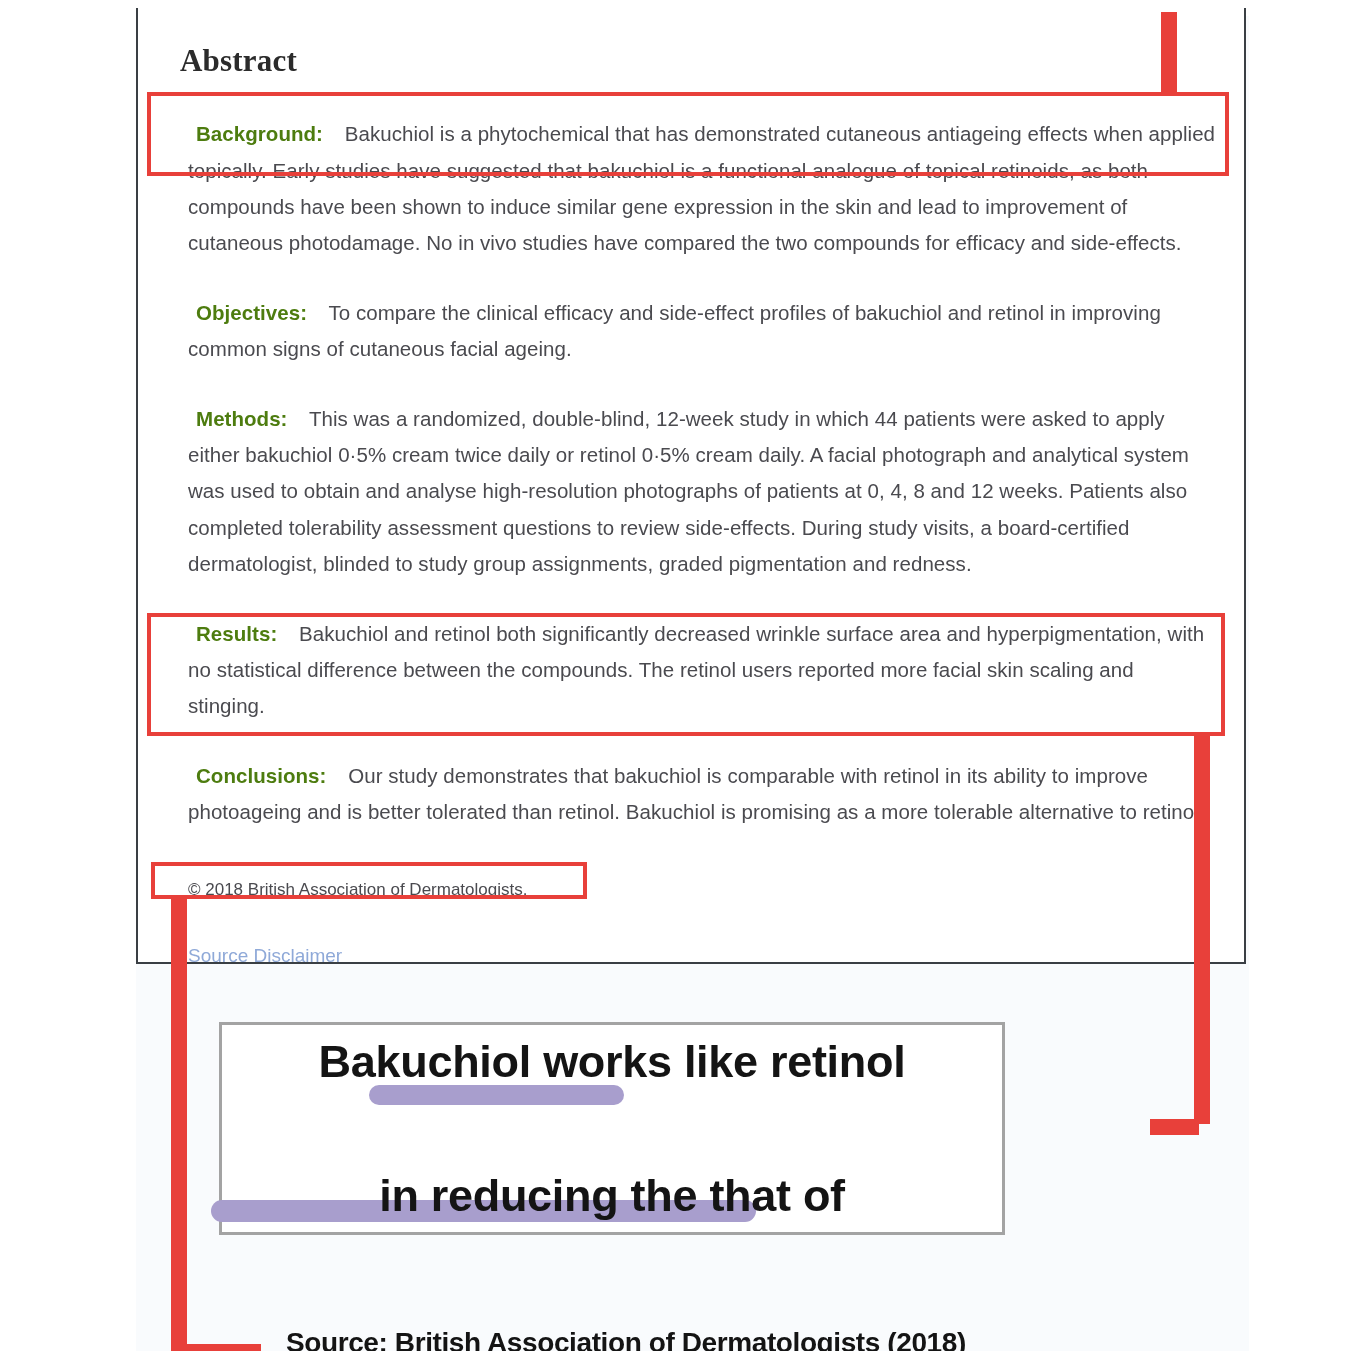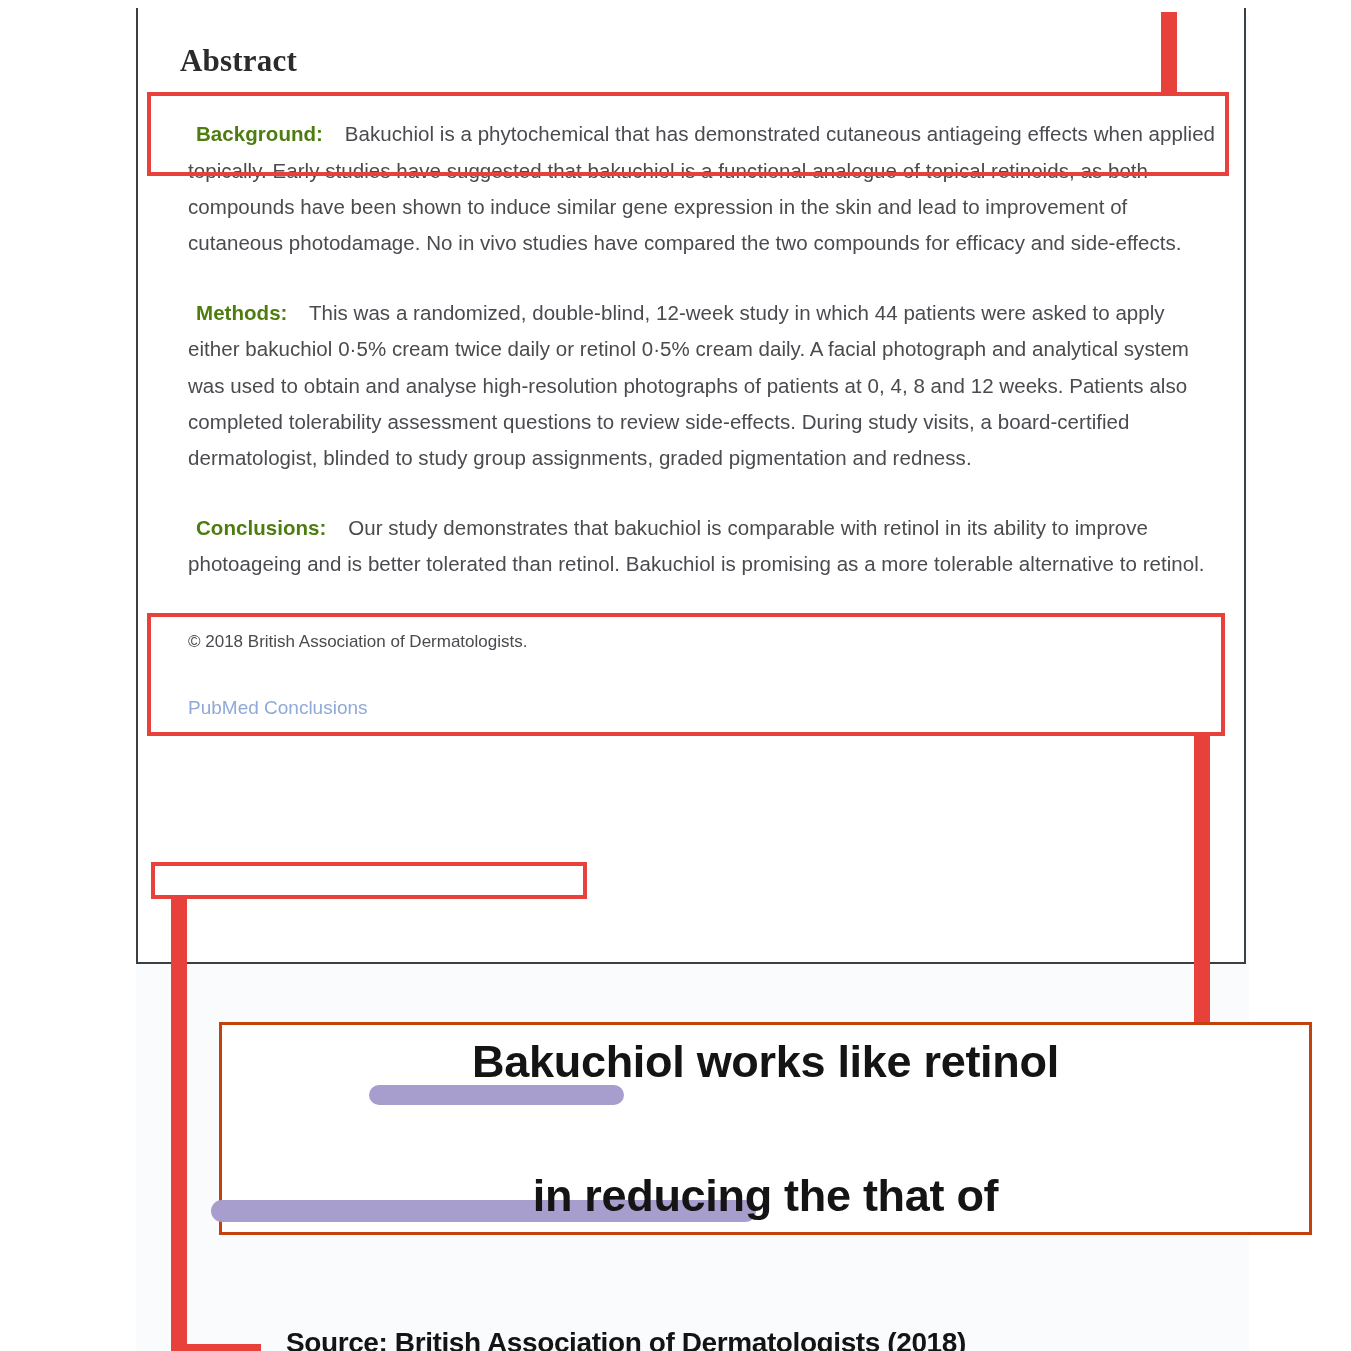--- a/index.html
+++ b/index.html
@@ -108,24 +108,24 @@
 
   
   #conn-left-vert  { left: 155px;  top: 879px;  width: 5px;  height: 454px; }
   #conn-left-horz  { left: 155px;  top: 1328px; width: 90px; height: 5px; }
 
   
   .callout-box {
     position: absolute;
     left: 203px;
     top: 1006px;
-    width: 1093px;
+    width: 786px;
     height: 213px;
     background: #ffffff;
-    border: 3px solid #c2410c;
+    border: 3px solid #a3a3a3;
     display: flex;
     align-items: center;
     justify-content: center;
   }
 
   .callout-text {
     font-family: "Liberation Sans Narrow", "Liberation Sans", sans-serif;
     font-size: 45px;
     font-weight: 700;
     line-height: 59px;
@@ -173,33 +173,39 @@
   <div class="article-panel">
 
     <div class="abstract-heading">Abstract</div>
 
     <div class="abstract-body">
 
       <p class="para">
         <b>Background:</b><span> Bakuchiol is a phytochemical that has demonstrated cutaneous antiageing effects when applied topically. Early studies have suggested that bakuchiol is a functional analogue of topical retinoids, as both compounds have been shown to induce similar gene expression in the skin and lead to improvement of cutaneous photodamage. No in vivo studies have compared the two compounds for efficacy and side-effects.</span>
       </p>
 
+      <p class="para">
+        <b>Objectives:</b><span> To compare the clinical efficacy and side-effect profiles of bakuchiol and retinol in improving common signs of cutaneous facial ageing.</span>
+      </p>
 
       <p class="para">
         <b>Methods:</b><span> This was a randomized, double-blind, 12-week study in which 44 patients were asked to apply either bakuchiol 0·5% cream twice daily or retinol 0·5% cream daily. A facial photograph and analytical system was used to obtain and analyse high-resolution photographs of patients at 0, 4, 8 and 12 weeks. Patients also completed tolerability assessment questions to review side-effects. During study visits, a board-certified dermatologist, blinded to study group assignments, graded pigmentation and redness.</span>
       </p>
 
+      <p class="para">
+        <b>Results:</b><span> Bakuchiol and retinol both significantly decreased wrinkle surface area and hyperpigmentation, with no statistical difference between the compounds. The retinol users reported more facial skin scaling and stinging.</span>
+      </p>
 
       <p class="para">
         <b>Conclusions:</b><span> Our study demonstrates that bakuchiol is comparable with retinol in its ability to improve photoageing and is better tolerated than retinol. Bakuchiol is promising as a more tolerable alternative to retinol.</span>
       </p>
 
       <div class="copyright">© 2018 British Association of Dermatologists.</div>
 
-      <a class="disclaimer-link">PubMed Conclusions</a>
+      <a class="disclaimer-link">Source Disclaimer</a>
     </div>
   </div>
 
   <div class="redbox" id="redbox-background"></div>
   <div class="redbox" id="redbox-results"></div>
   <div class="redbox" id="redbox-copyright"></div>
 
   <div class="redline" id="conn-top-vert"></div>
   <div class="redline" id="conn-right-vert"></div>
   <div class="redline" id="conn-right-horz"></div>

